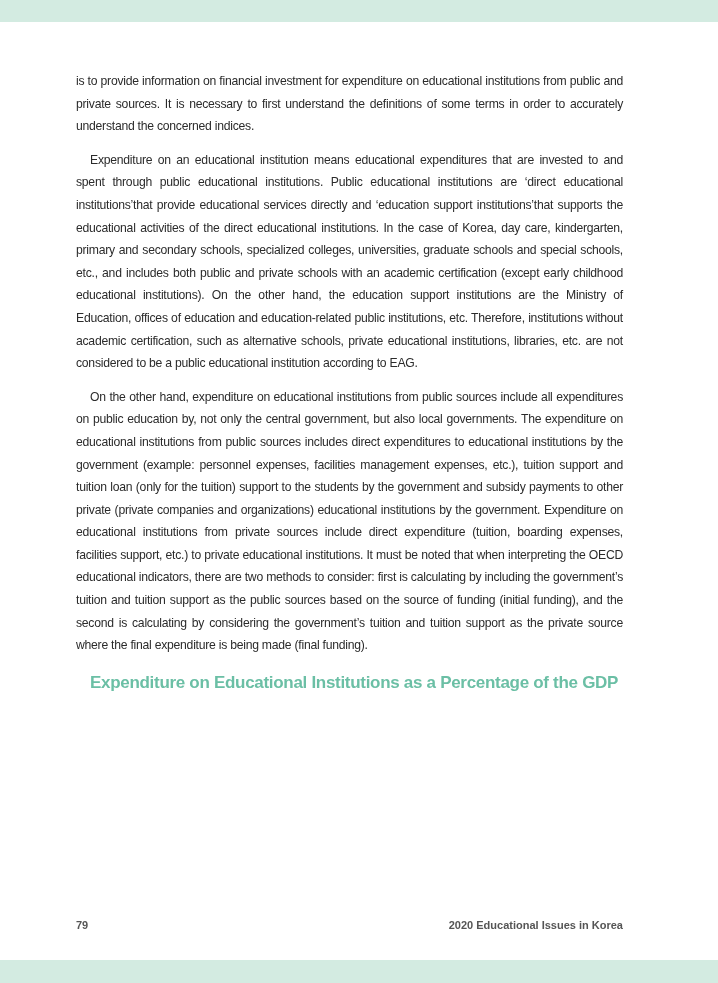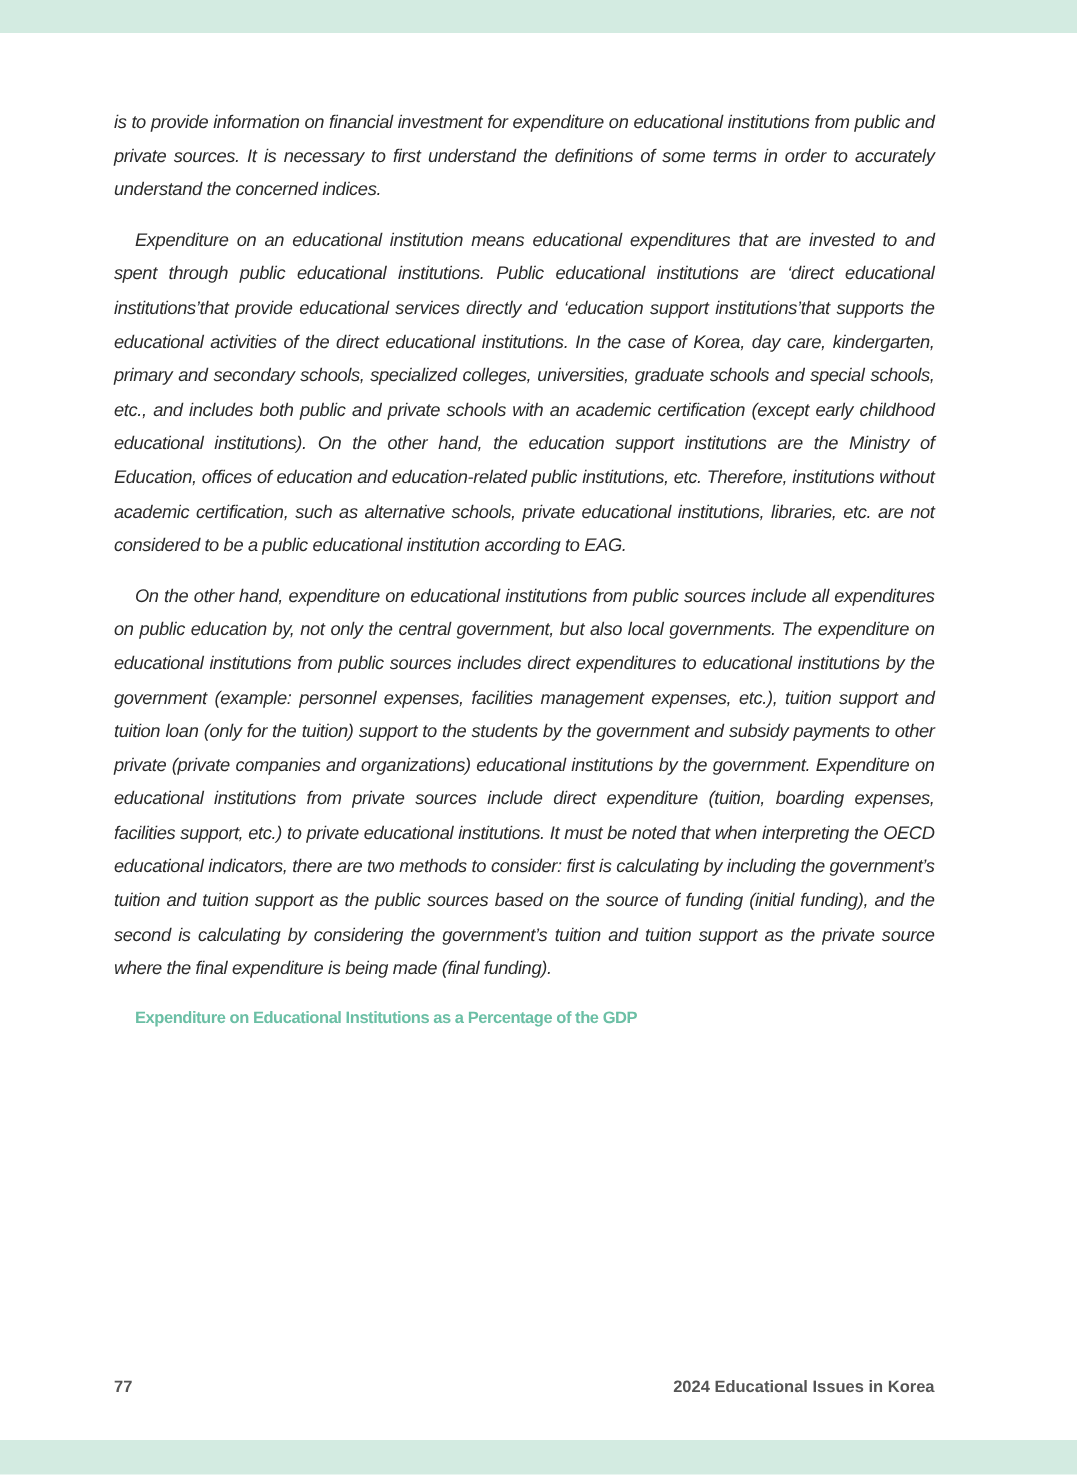--- a/index.html
+++ b/index.html
@@ -19,26 +19,25 @@
   }
   .content {
     position: absolute; left: 76px; top: 70px; width: 547px;
   }
   p.body {
     margin: 0 0 11px 0;
     font-size: 12.2px;
     line-height: 22.6px;
     text-align: justify;
     letter-spacing: -0.25px;
-    font-style: italic;
   }
   p.indent { text-indent: 14px; }
   h2.section {
     margin: 16px 0 14px 14px;
-    font-size: 11px;
+    font-size: 17px;
     font-weight: bold;
     color: #6bbfa5;
     letter-spacing: -0.3px;
   }
   .footer {
     position: absolute; left: 76px; top: 919px; width: 547px;
     font-size: 11px; color: #555555; font-weight: bold;
     display: flex; justify-content: space-between;
   }
 </style>
@@ -48,17 +47,17 @@
 <div class="band-top"></div>
 
 <div class="content">
   <p class="body">is to provide information on financial investment for expenditure on educational institutions from public and private sources. It is necessary to first understand the definitions of some terms in order to accurately understand the concerned indices.</p>
   <p class="body indent">Expenditure on an educational institution means educational expenditures that are invested to and spent through public educational institutions. Public educational institutions are ‘direct educational institutions’that provide educational services directly and ‘education support institutions’that supports the educational activities of the direct educational institutions. In the case of Korea, day care, kindergarten, primary and secondary schools, specialized colleges, universities, graduate schools and special schools, etc., and includes both public and private schools with an academic certification (except early childhood educational institutions). On the other hand, the education support institutions are the Ministry of Education, offices of education and education-related public institutions, etc. Therefore, institutions without academic certification, such as alternative schools, private educational institutions, libraries, etc. are not considered to be a public educational institution according to EAG.</p>
   <p class="body indent">On the other hand, expenditure on educational institutions from public sources include all expenditures on public education by, not only the central government, but also local governments. The expenditure on educational institutions from public sources includes direct expenditures to educational institutions by the government (example: personnel expenses, facilities management expenses, etc.), tuition support and tuition loan (only for the tuition) support to the students by the government and subsidy payments to other private (private companies and organizations) educational institutions by the government. Expenditure on educational institutions from private sources include direct expenditure (tuition, boarding expenses, facilities support, etc.) to private educational institutions. It must be noted that when interpreting the OECD educational indicators, there are two methods to consider: first is calculating by including the government’s tuition and tuition support as the public sources based on the source of funding (initial funding), and the second is calculating by considering the government’s tuition and tuition support as the private source where the final expenditure is being made (final funding).</p>
   <h2 class="section">Expenditure on Educational Institutions as a Percentage of the GDP</h2>
 </div>
 
 <div class="footer">
-  <span>77</span>
-  <span>2024 Educational Issues in Korea</span>
+  <span>79</span>
+  <span>2020 Educational Issues in Korea</span>
 </div>
 
 <div class="band-bottom"></div>
 
 </body></html>

